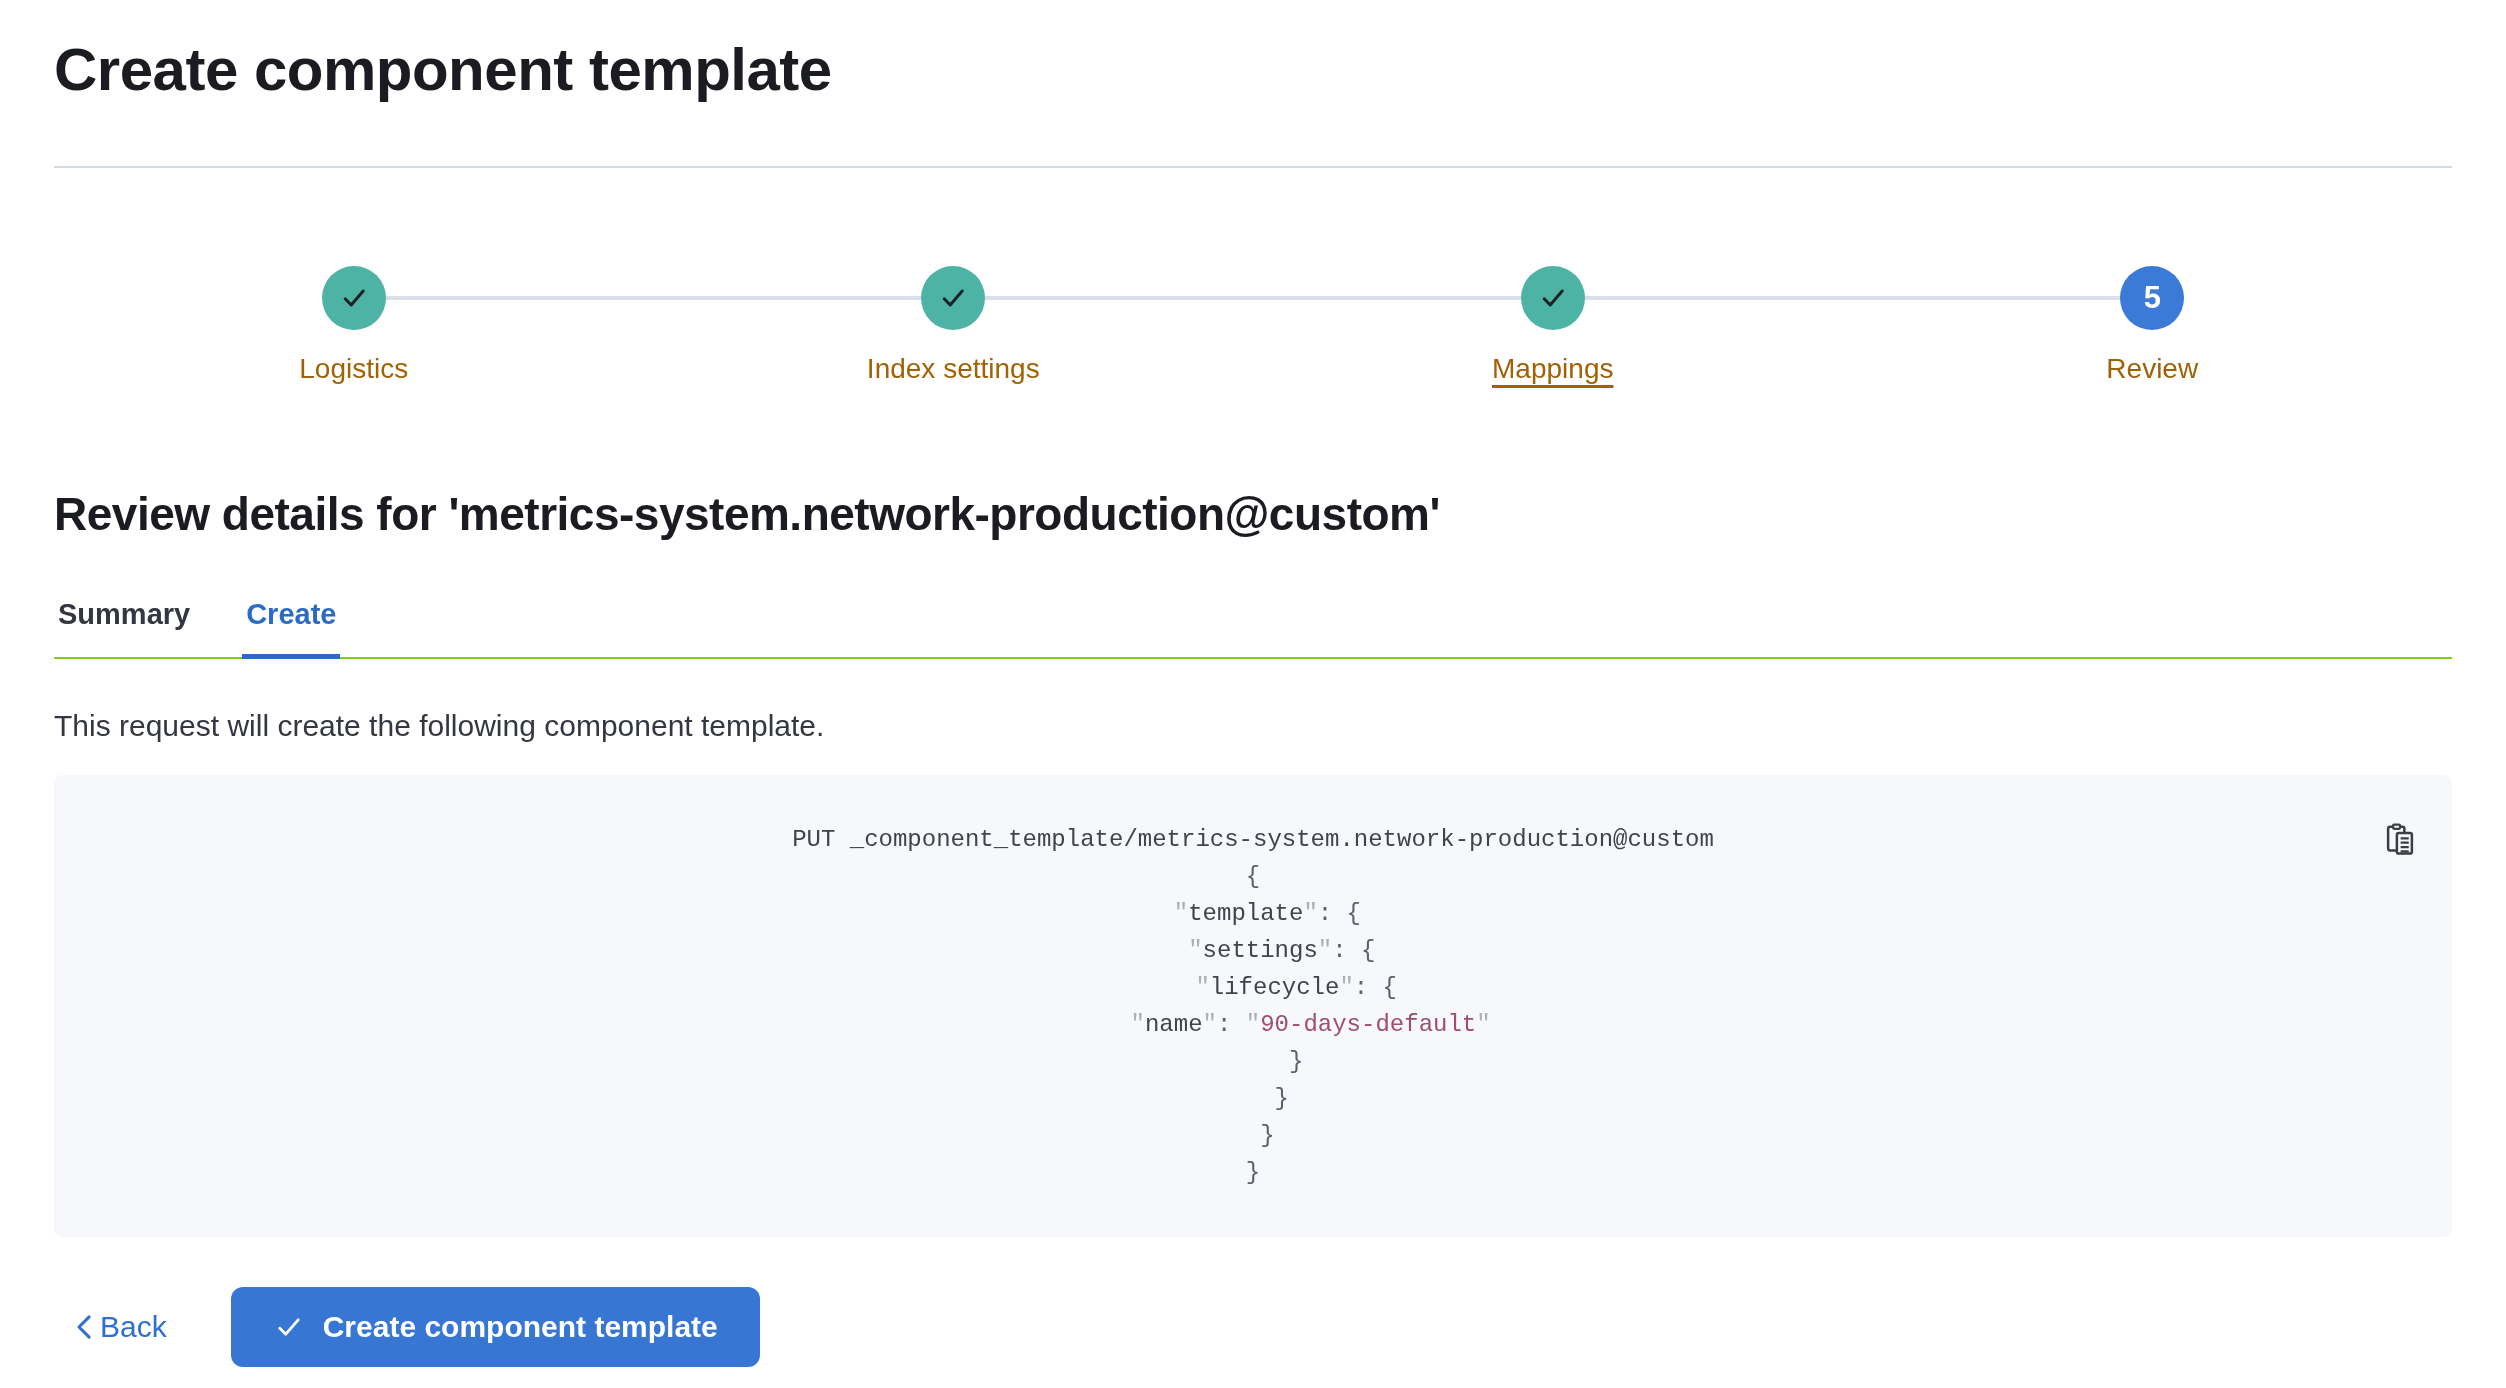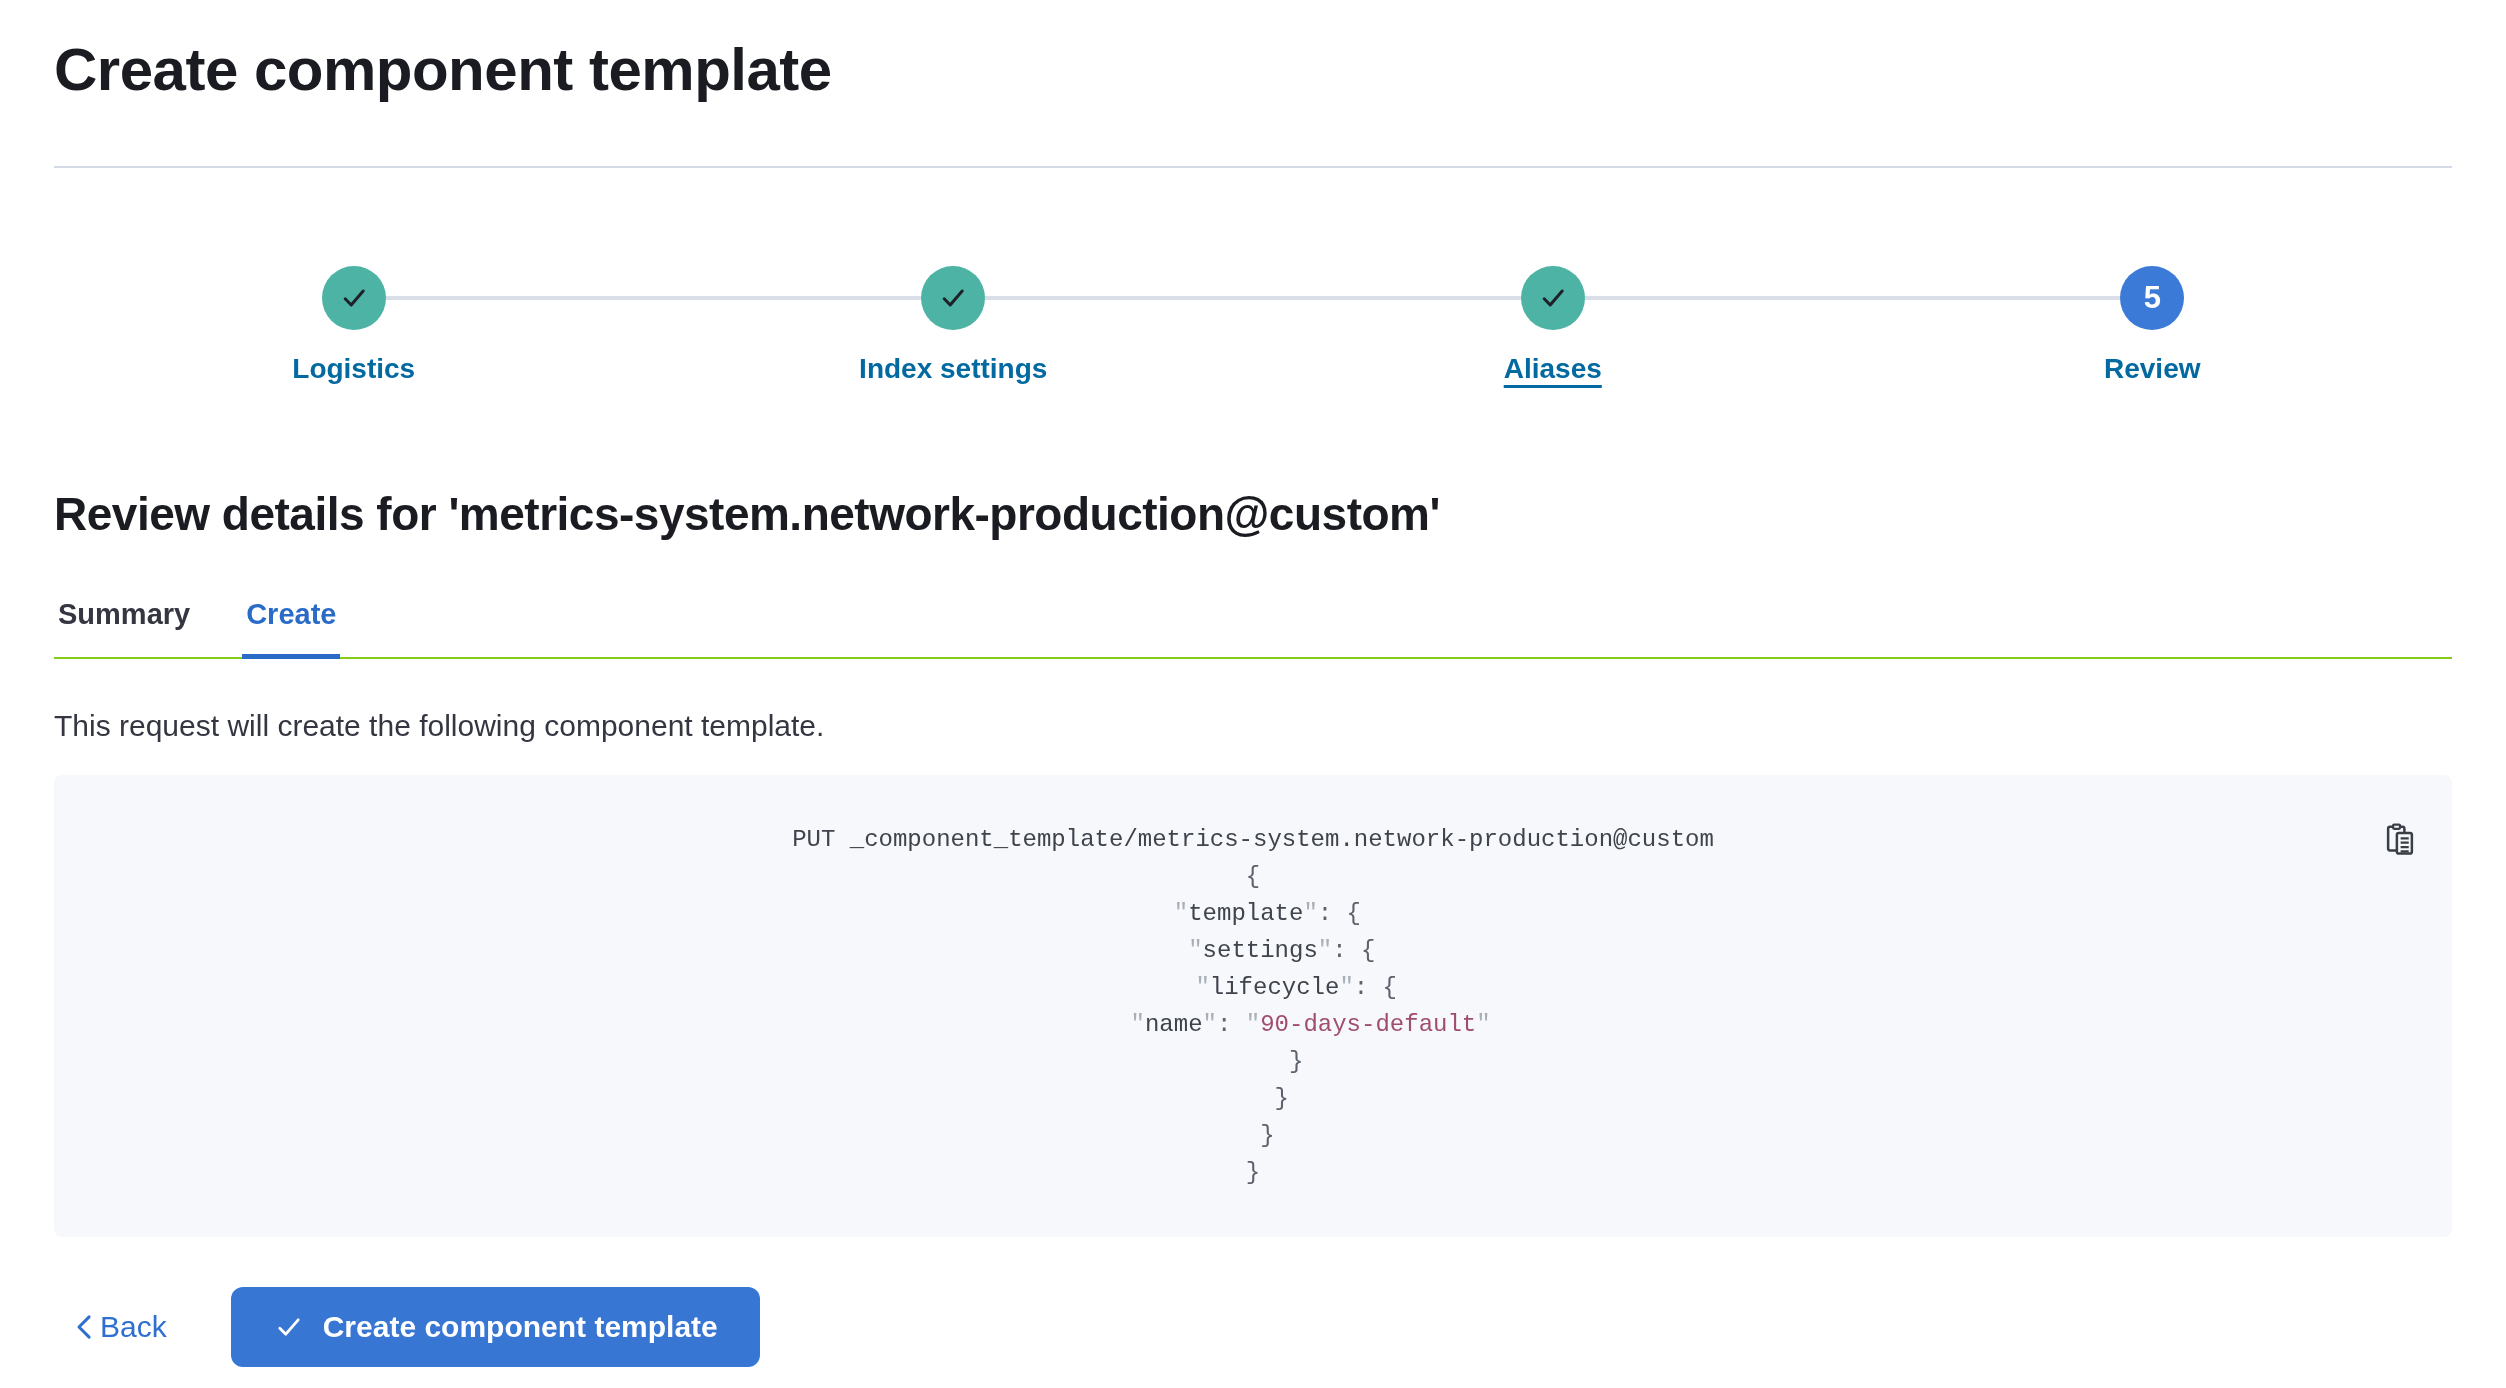--- a/index.html
+++ b/index.html
@@ -60,22 +60,22 @@
   .circle.current  { background: #3b7ad6; }
   .step-number {
     color: #ffffff;
     font-size: 31px;
     font-weight: 700;
   }
   .step-label {
     margin-top: 22px;
     font-size: 28px;
     line-height: 34px;
-    font-weight: 700;
-    color: #0369a1;
+    font-weight: 400;
+    color: #a16207;
   }
   .step-label.underlined {
     text-decoration: underline;
     text-decoration-thickness: 3px;
     text-underline-offset: 7px;
   }
 
   
   .review-heading {
     margin-top: 100px;
@@ -219,21 +219,21 @@
     <li class="step">
       <div class="step-track">
         <span class="conn"></span>
         <span class="circle complete">
           <svg width="32" height="32" viewBox="0 0 16 16">
               <path d="M3.6 8.4l3 3.1 6-7" stroke="#1e2128" stroke-width="1.5" fill="none" stroke-linecap="round" stroke-linejoin="round"></path>
             </svg>
         </span>
         <span class="conn"></span>
       </div>
-      <span class="step-label underlined">Aliases</span>
+      <span class="step-label underlined">Mappings</span>
     </li>
     <li class="step">
       <div class="step-track">
         <span class="conn"></span>
         <span class="circle current">
           <span class="step-number">5</span>
         </span>
         <span class="conn ghost"></span>
       </div>
       <span class="step-label">Review</span>

